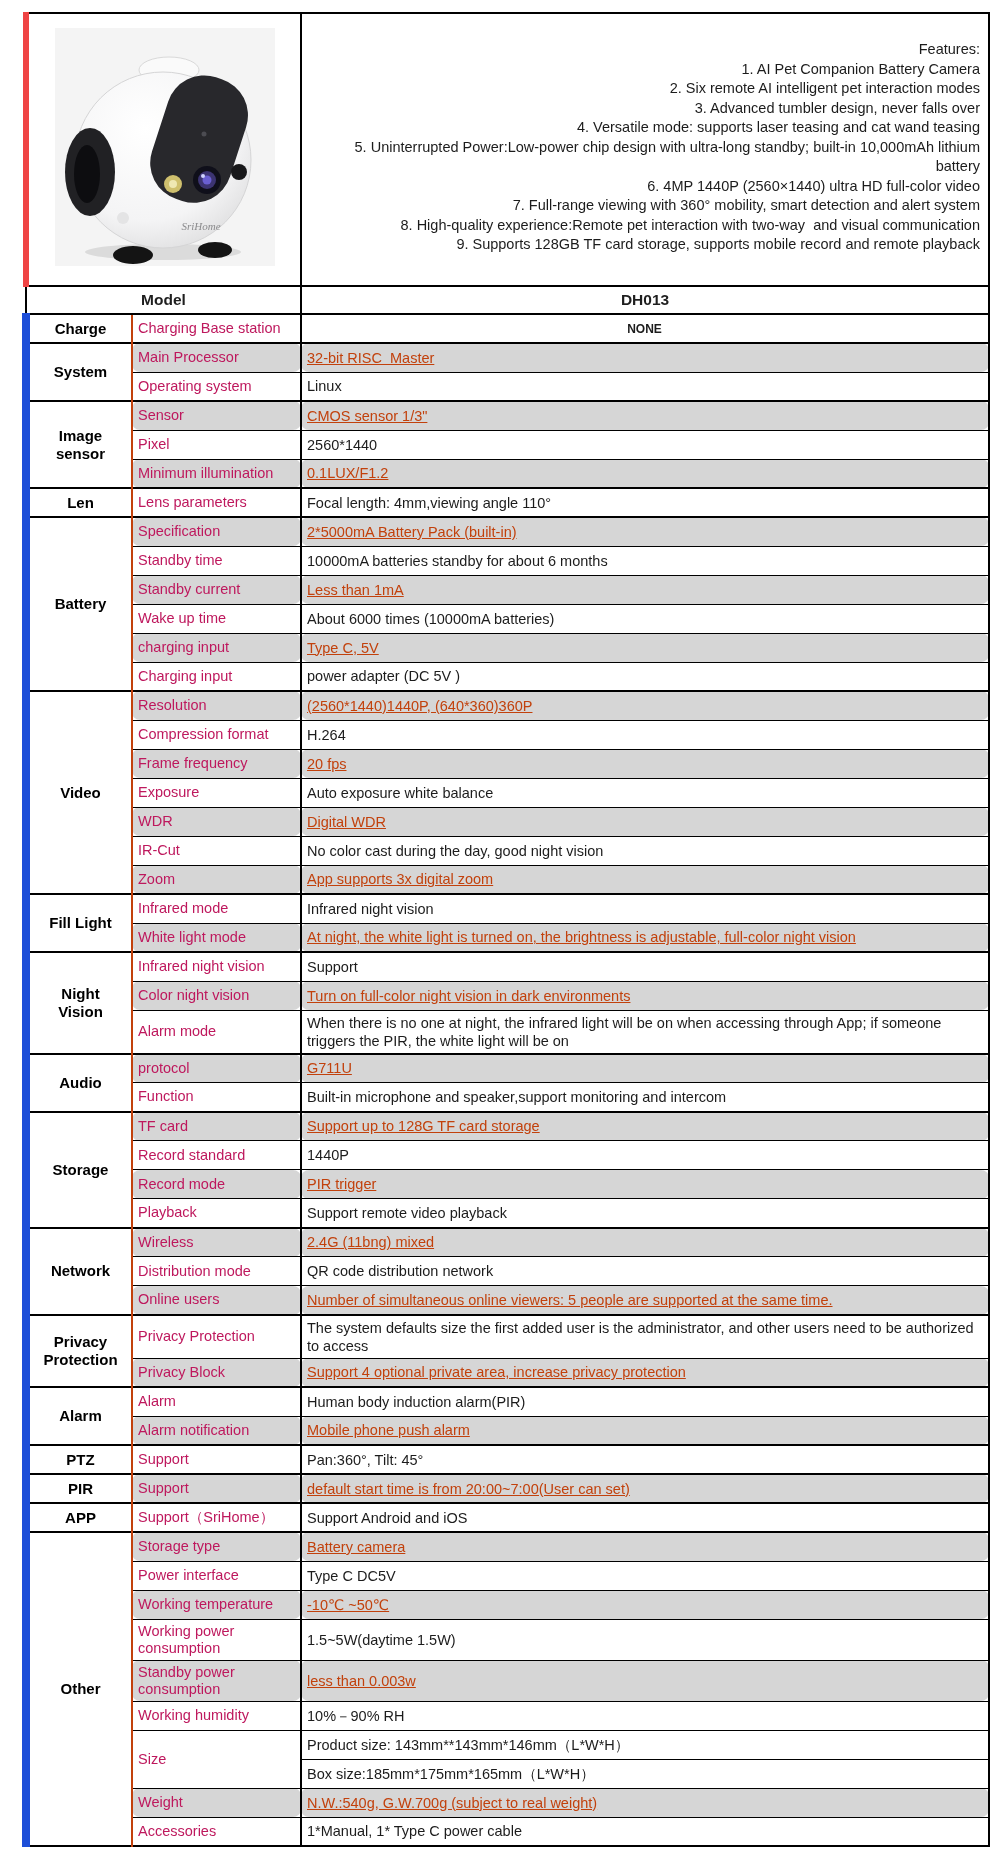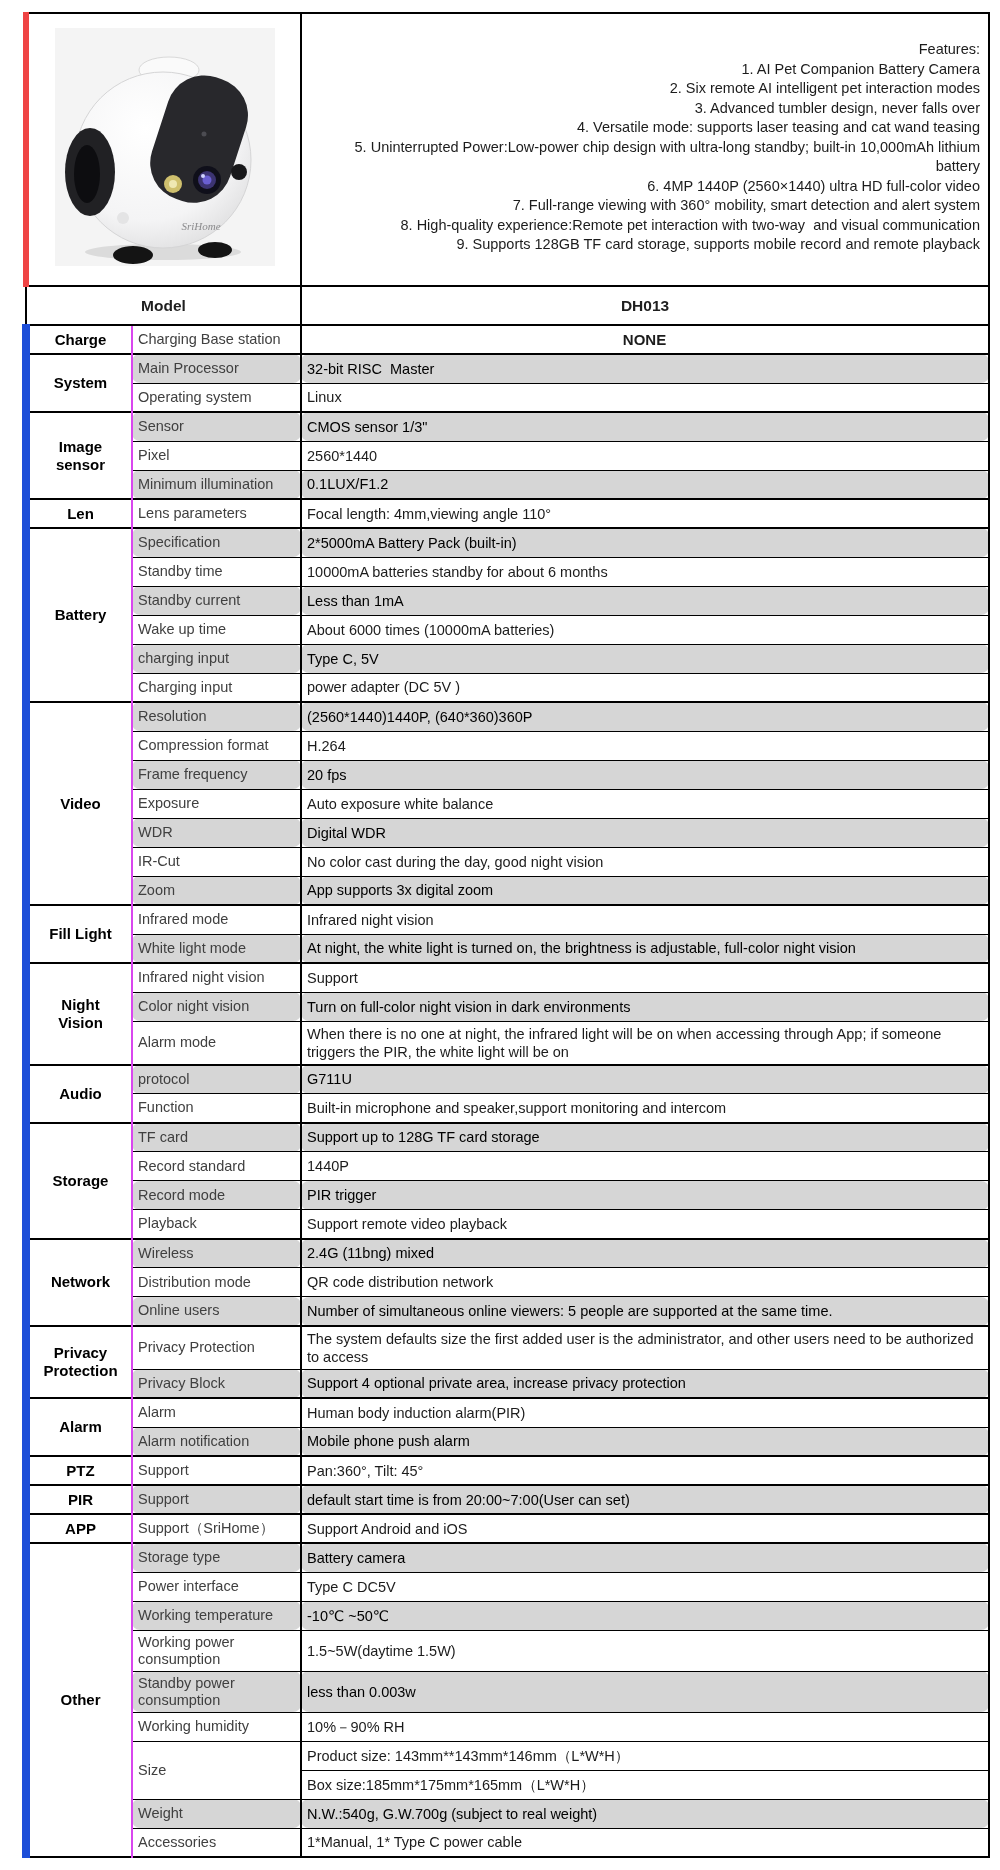--- a/index.html
+++ b/index.html
@@ -27,37 +27,37 @@
     font-size:15px;
     text-align:center;
     background:#ffffff;
     color:#000;
     padding:2px 7px;
     border-left:8px solid #1d4ed8;
     line-height:18px;
   }
   td.lbl {
     padding:3px 4px 3px 5px;
-    border-left:2px solid #d946ef;
-    color:#404040;
+    border-left:2px solid #c2410c;
+    color:#be185d;
     line-height:17px;
     white-space:pre-wrap;
   }
   td.val {
     padding:3px 6px 3px 5px;
     border-left:2px solid #000;
     color:#1c1c1c;
     line-height:18px;
     white-space:pre-wrap;
   }
   tr { height:29px; }
   tr.shaded td.lbl, tr.shaded td.val { background:#d6d6d6;border-radius:8px; }
-  tr.shaded td.val { color:#000000; }
+  tr.shaded td.val { color:#c2410c;text-decoration:underline; }
   tr.section-start td { border-top:2px solid #000; }
-  td.center-bold { text-align:center; font-weight:bold; font-size:15px; }
+  td.center-bold { text-align:center; font-weight:bold; font-size:12px; }
 
   tr.hdr-row { height:273px; }
   td.photo-cell {
     border-left:6px solid #ef4444;
     background:#fff;
     text-align:center;
     vertical-align:middle;
   }
   td.features-cell {
     border-left:2px solid #000;
@@ -65,21 +65,21 @@
     padding:26px 8px 6px 7px;
     text-align:right;
   }
   .feat-title, .feat-line {
     font-size:14.5px;
     line-height:19.5px;
     white-space:pre-wrap;
     color:#1c1c1c;
   }
 
-  tr.model-row { height:39px;padding-left:7px; }
+  tr.model-row { height:28px;padding-left:7px; }
   tr.model-row td {
     border-top:2px solid #000;
     font-weight:bold;
     font-size:15.5px;
     text-align:center;
     border-left:2px solid #000;
   }
 </style>
 </head>
 <body>

